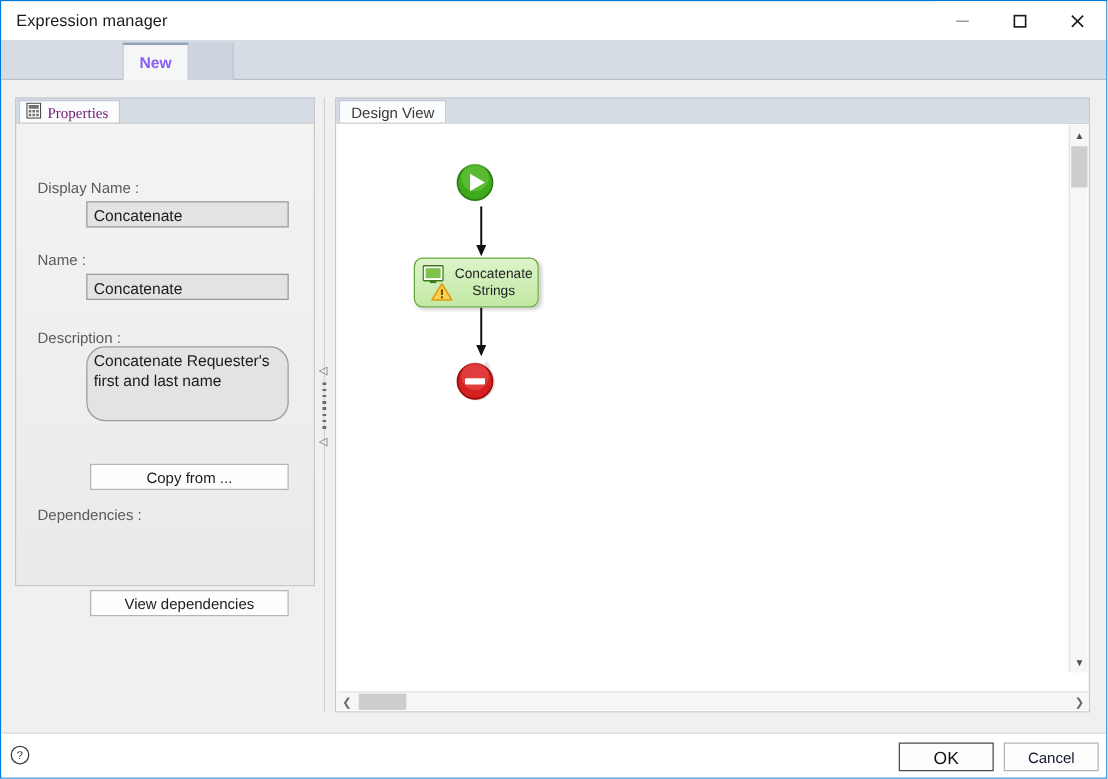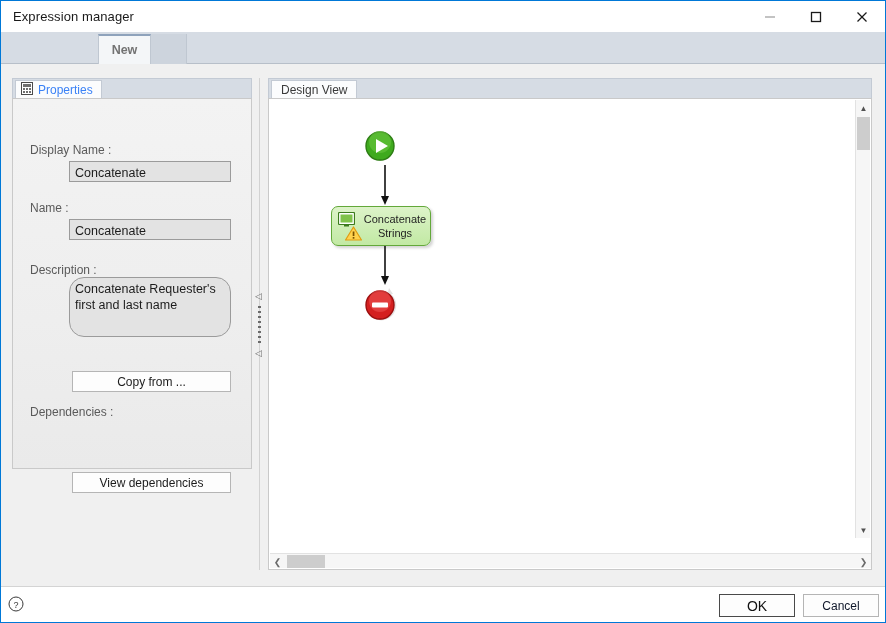--- a/index.html
+++ b/index.html
@@ -52,21 +52,21 @@
   .wtab {
     position: absolute; top: 2px; height: 30px;
     display: flex; align-items: center; justify-content: center;
     font-size: 12.5px; color: #3b3b3b;
     background: #cdd4dd;
     border-left: 1px solid #bfc7d1;
     border-right: 1px solid #bfc7d1;
   }
   .wtab.active {
     background: #f4f6f8;
-    color: #737373;
+    color: #8b5cf6;
     border-top: 2px solid #8ea2bb;
     font-weight: bold;
   }
   #tab-expressions { left: 4px; width: 92px; }
   #tab-new { left: 97px; width: 53px; }
   #tab-filler {
     position: absolute; left: 150px; top: 2px;
     width: 36px; height: 30px;
     background: #cdd4dd;
     border-right: 1px solid #bfc7d1;
@@ -92,21 +92,21 @@
     border-bottom: none;
   }
   #prop-tab {
     position: absolute; left: 2px; top: 1px;
     height: 19px; padding: 0 8px 0 5px;
     display: flex; align-items: center; gap: 5px;
     background: #fbfcfd;
     border-left: 1px solid #c3cad4;
     border-right: 1px solid #c3cad4;
     border-top: 1px solid #c3cad4;
-    font-size: 12px; color: #3b82f6;
+    font-size: 12px; color: #701a75; font-family: Liberation Serif, serif;
   }
   #prop-panel-box {
     position: absolute; left: 0; top: 20px;
     width: 240px; height: 371px;
     background: #efefef;
     border: 1px solid #c9c9c9;
     background: linear-gradient(180deg,#f3f3f3 0%,#eeeeee 60%,#eaeaea 100%);
   }
   .field-label {
     position: absolute;

